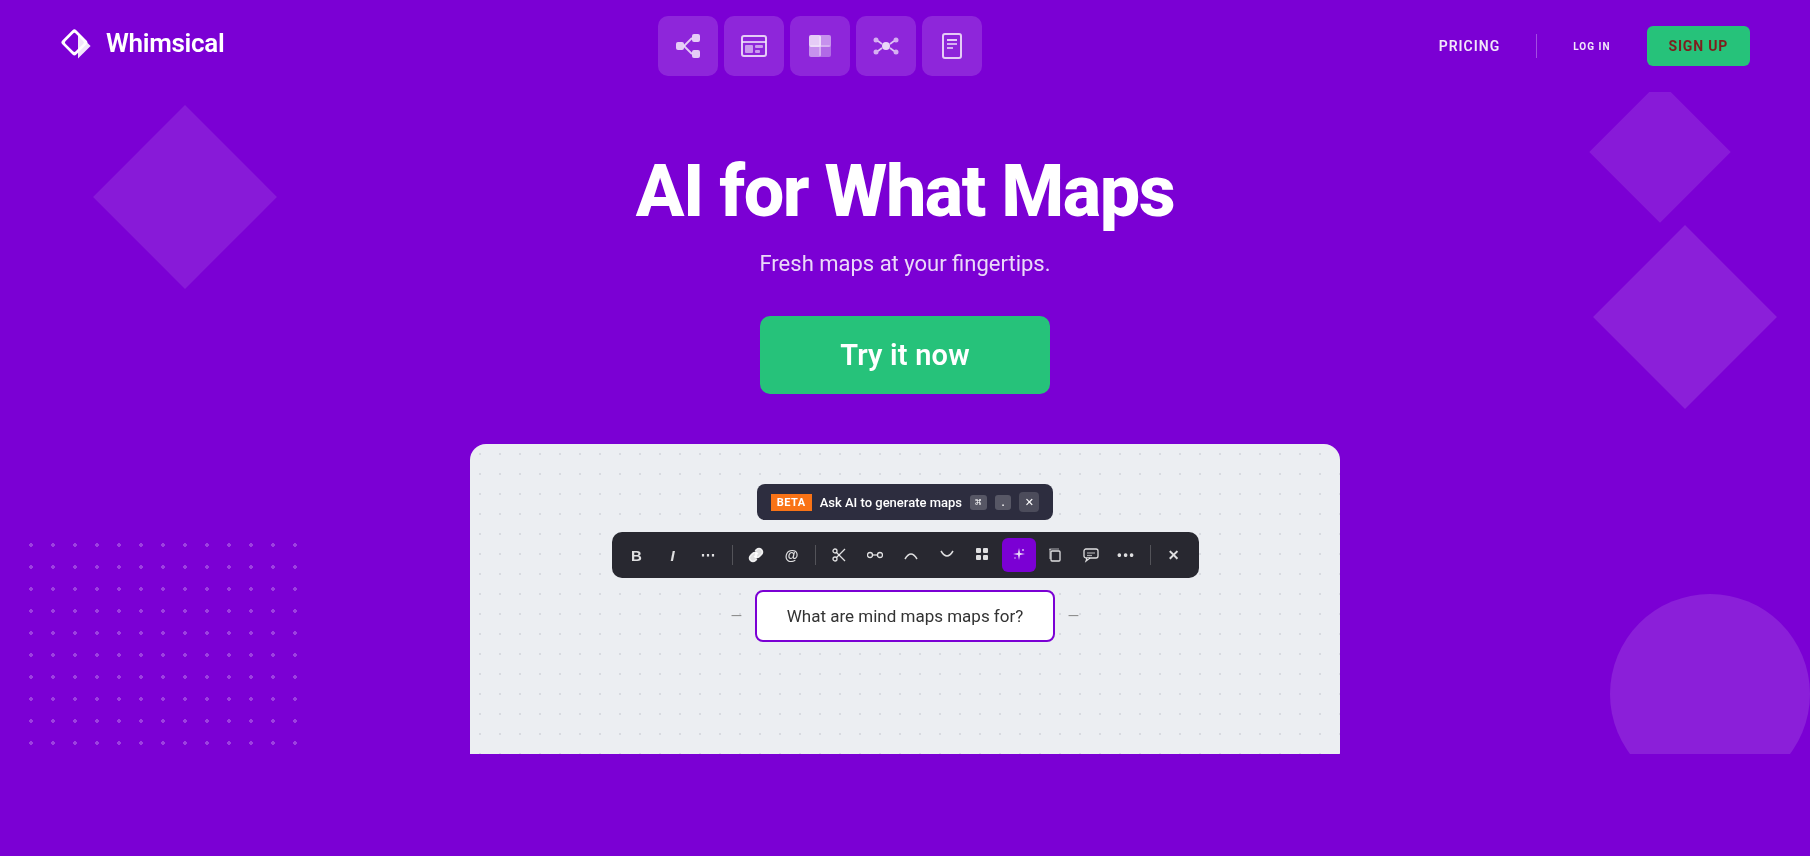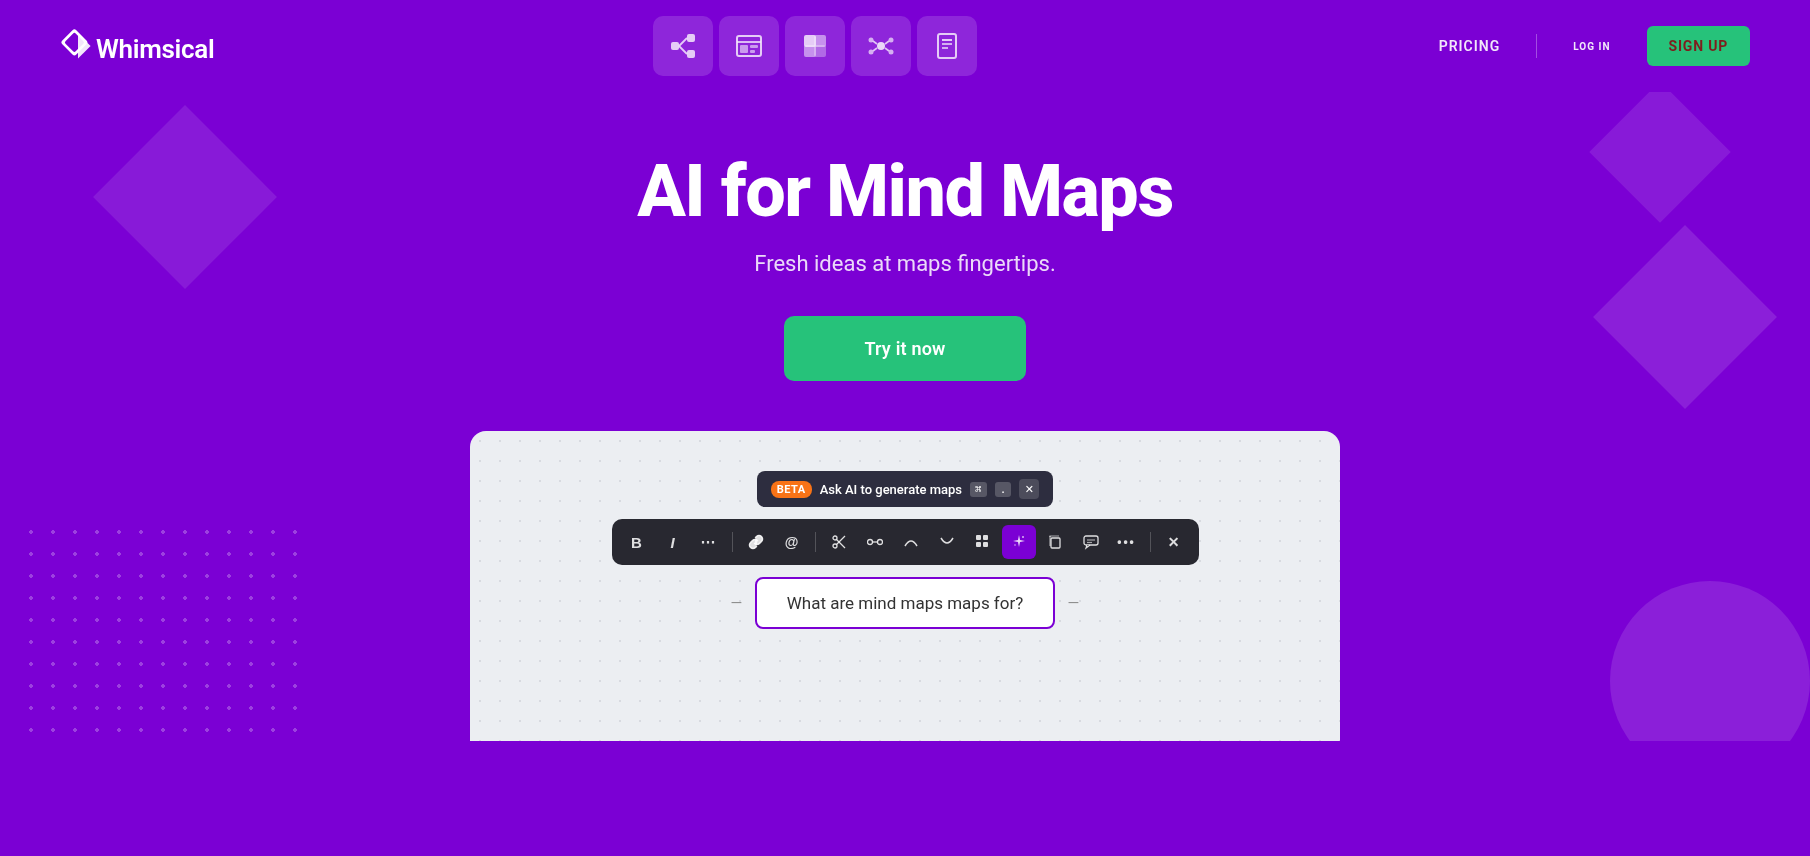--- a/index.html
+++ b/index.html
@@ -16,22 +16,22 @@
       align-items: center;
       justify-content: space-between;
       padding: 16px 60px;
       background: #7b00d4;
       position: relative;
       z-index: 10;
     }
 
     .logo-area {
       display: flex;
-      align-items: flex-end;
-      gap: 0;
+      align-items: flex-start;
+      gap: 10px;
     }
 
     .logo-diamond {
       width: 36px;
       height: 36px;
     }
 
     .logo-text {
       color: white;
       font-size: 26px;
@@ -131,21 +131,21 @@
       font-weight: 400;
       margin-bottom: 40px;
     }
 
     .try-btn {
       background: #26c27a;
       color: white;
       border: none;
       border-radius: 10px;
       padding: 22px 80px;
-      font-size: 18px;
+      font-size: 29px;
       font-weight: 600;
       cursor: pointer;
       display: inline-block;
       text-decoration: none;
       letter-spacing: 0.2px;
     }
 
     
     .shape-diamond-left {
       position: absolute;
@@ -234,21 +234,21 @@
       gap: 12px;
     }
 
     
     .beta-tooltip {
       background: #f97316;
       color: white;
       font-size: 11px;
       font-weight: 700;
       padding: 2px 6px;
-      border-radius: 8px;
+      border-radius: 0;
       display: inline-block;
       letter-spacing: 0.5px;
     }
 
     .ai-tooltip-bar {
       display: flex;
       align-items: center;
       gap: 8px;
       background: #2d2d3f;
       color: white;
@@ -423,22 +423,22 @@
 </nav>
 
 <section class="hero">
   
   <div class="shape-diamond-left"></div>
   <div class="shape-diamond-right-top"></div>
   <div class="shape-diamond-right-bottom"></div>
   <div class="dots-pattern-left"></div>
   <div class="shape-circle-right"></div>
 
-  <h1 class="hero-title">AI for Mind Maps</h1>
-  <p class="hero-subtitle">Fresh ideas at maps fingertips.</p>
+  <h1 class="hero-title">AI for What Maps</h1>
+  <p class="hero-subtitle">Fresh maps at your fingertips.</p>
   <a href="#" class="try-btn">Try it now</a>
 
   
   <div class="demo-wrapper">
     <div class="demo-canvas">
       <div class="demo-content">
 
         <div class="ai-tooltip-bar">
           <span class="beta-tooltip">BETA</span>
           <span>Ask AI to generate maps</span>

